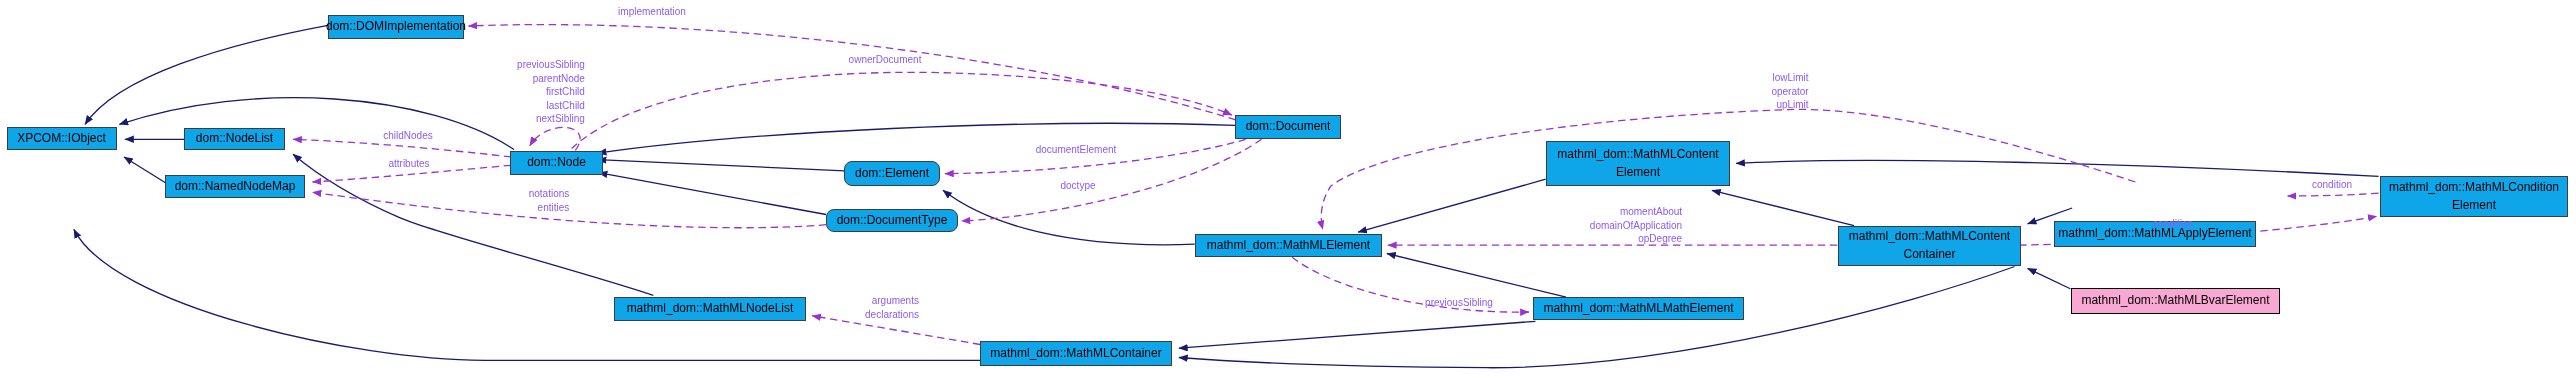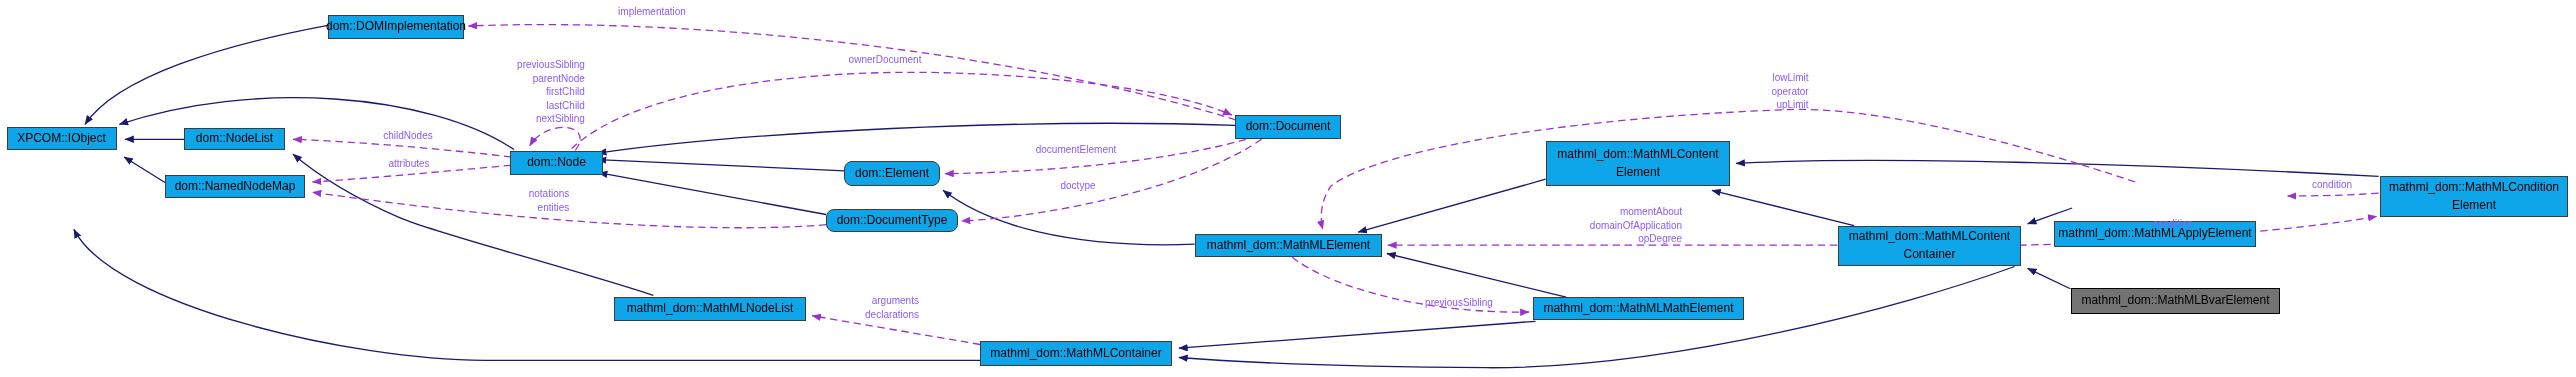--- a/index.html
+++ b/index.html
@@ -4,21 +4,21 @@
 <style>
   html,body{margin:0;padding:0;background:#ffffff;}
   #stage{position:relative;width:2576px;height:377px;background:#ffffff;overflow:hidden;
          font-family:"Liberation Sans", sans-serif;}
   svg.edges{position:absolute;left:0;top:0;width:2576px;height:377px;}
   .edge-inherit{fill:none;stroke:#191970;stroke-width:1.4;}
   .edge-usage{fill:none;stroke:#9a32cd;stroke-width:1.4;stroke-dasharray:8 5;}
   .node{position:absolute;box-sizing:border-box;border:1.4px solid #3d3d3d;background:#0ea5e9;
         color:#000;font-size:12px;line-height:17.7px;display:flex;align-items:center;justify-content:center;
         text-align:center;white-space:pre-line;z-index:2;}
-  .node.highlight{background:#737373;border:1.9px solid #000;}
+  .node.highlight{background:#f9a8d4;border:1.9px solid #000;}
   .elabel{position:absolute;color:#8b5cf6;font-size:10px;line-height:13.5px;text-align:right;
           transform:translateX(-50%);white-space:pre-line;z-index:3;}
 </style>
 </head>
 <body>
 
 <div id="stage">
 
   <svg class="edges" viewBox="0 0 2771 406">
     <defs>

